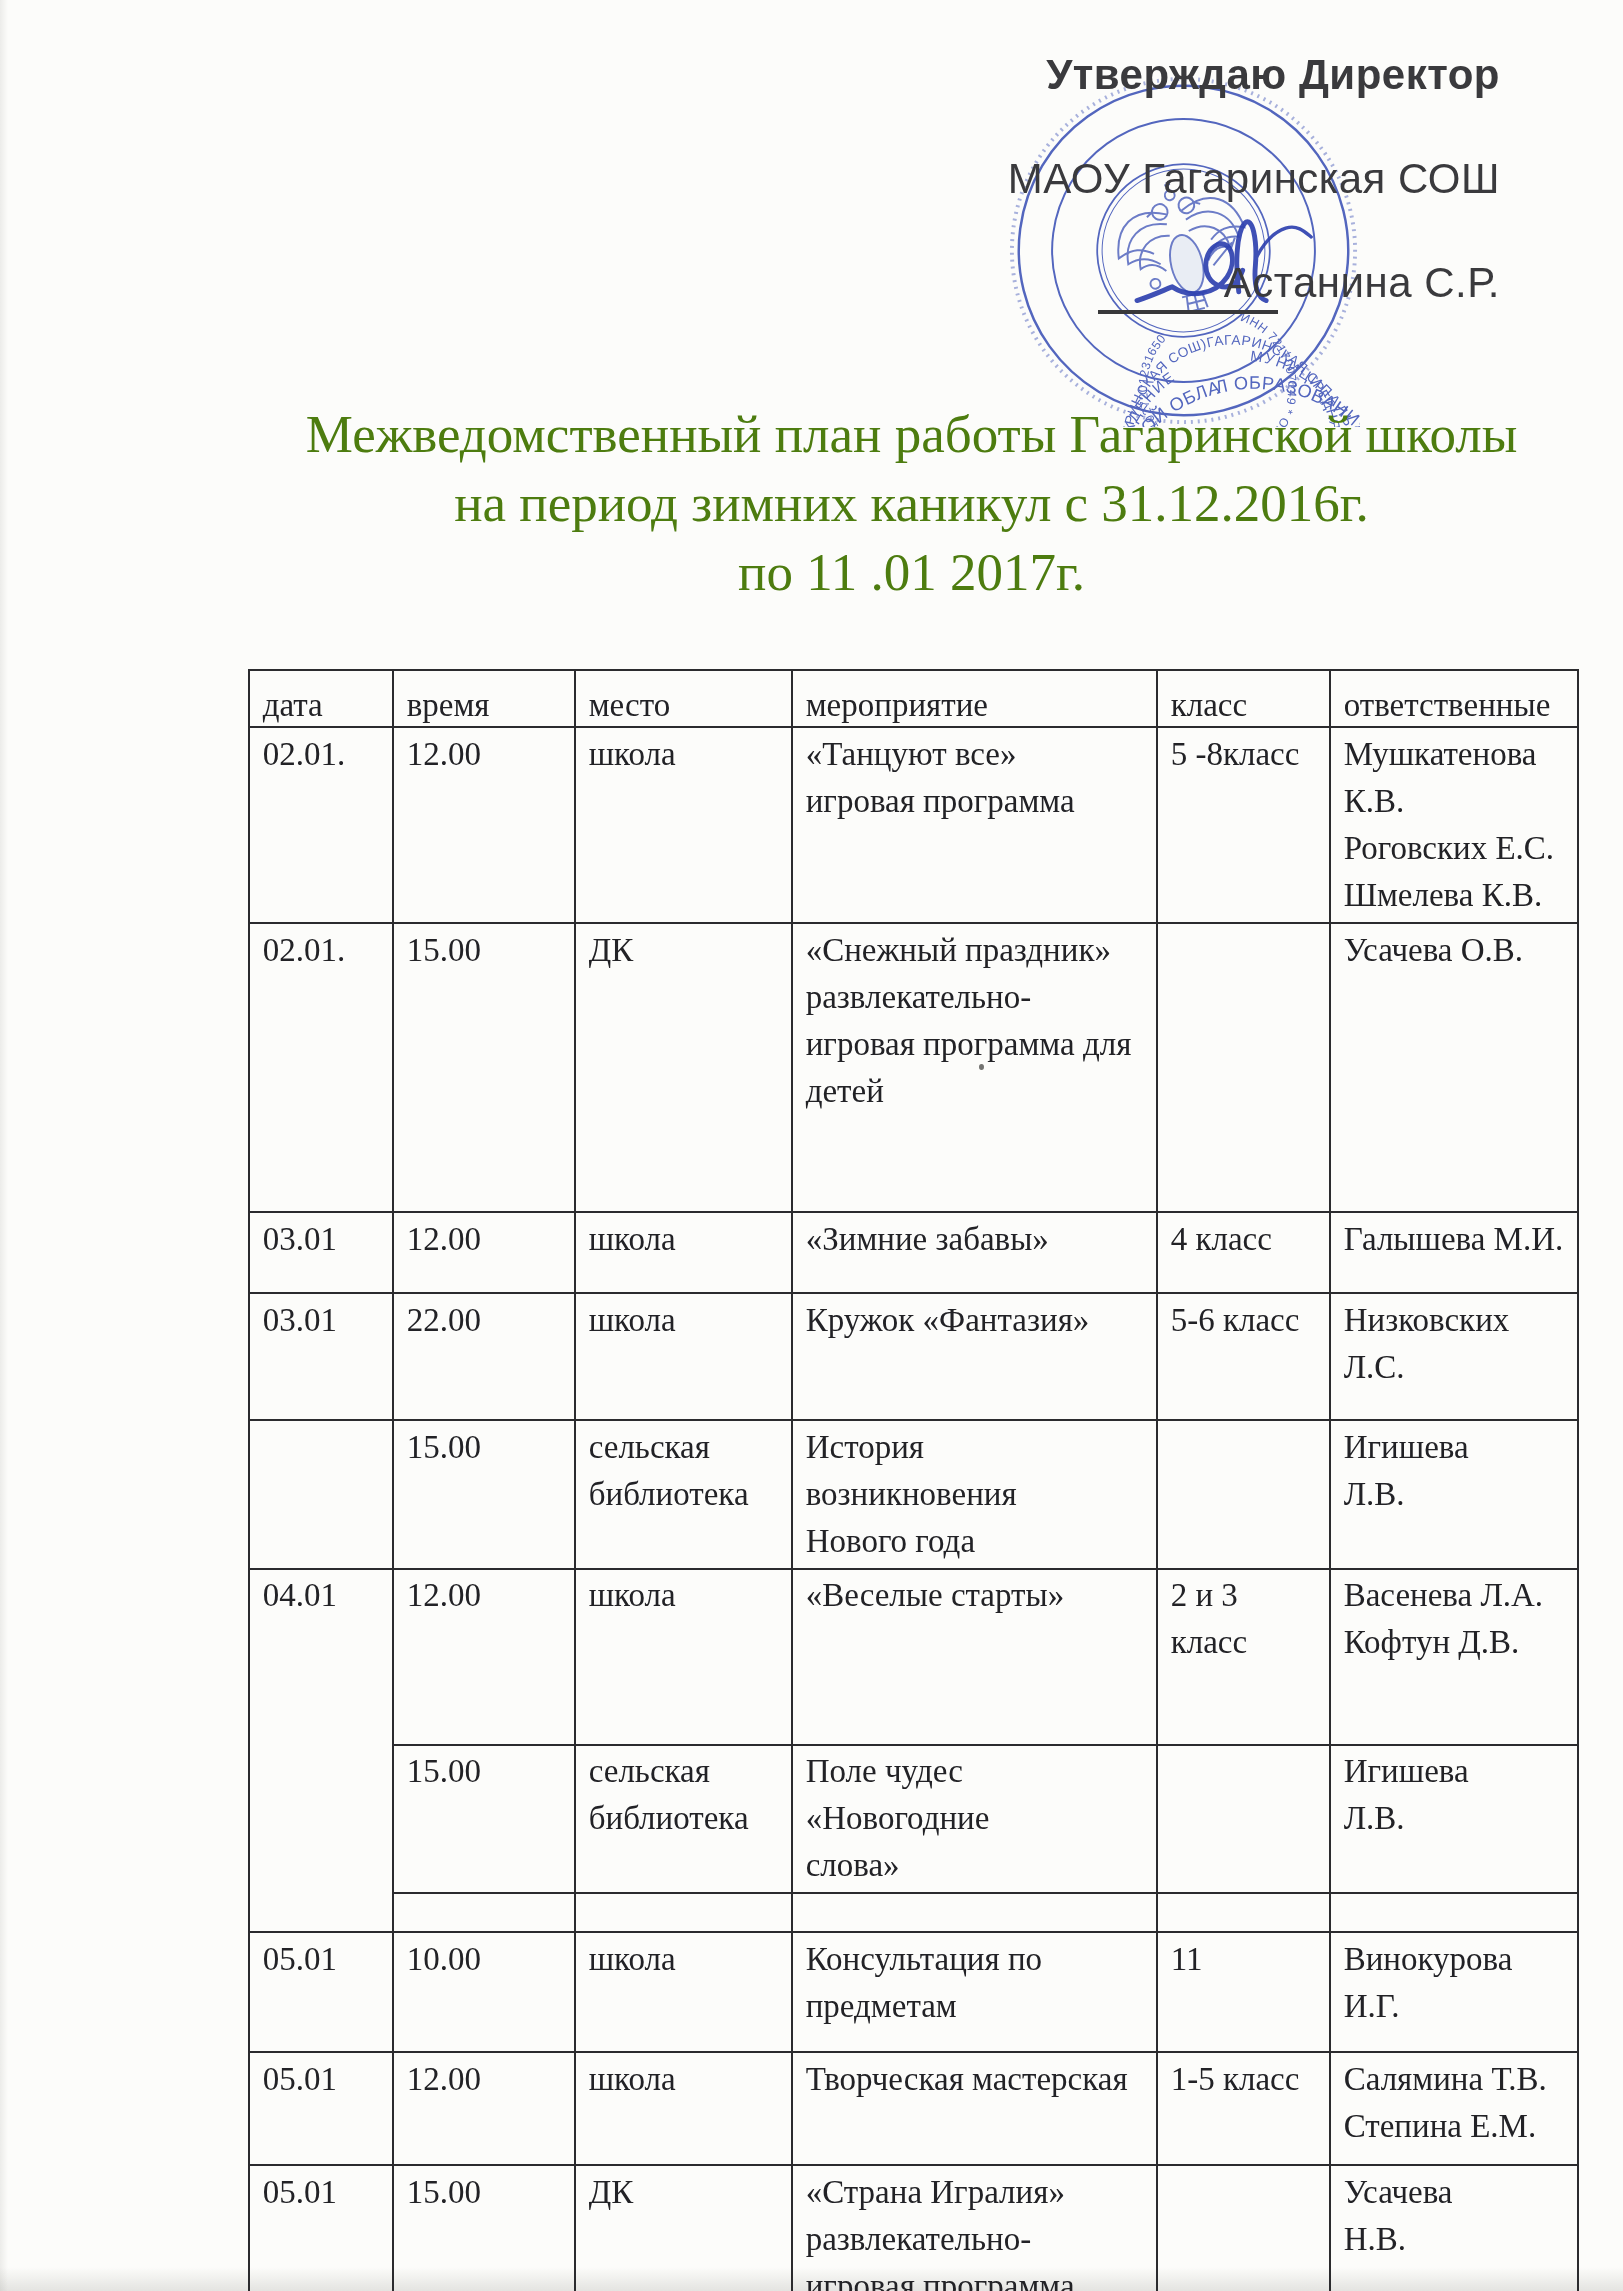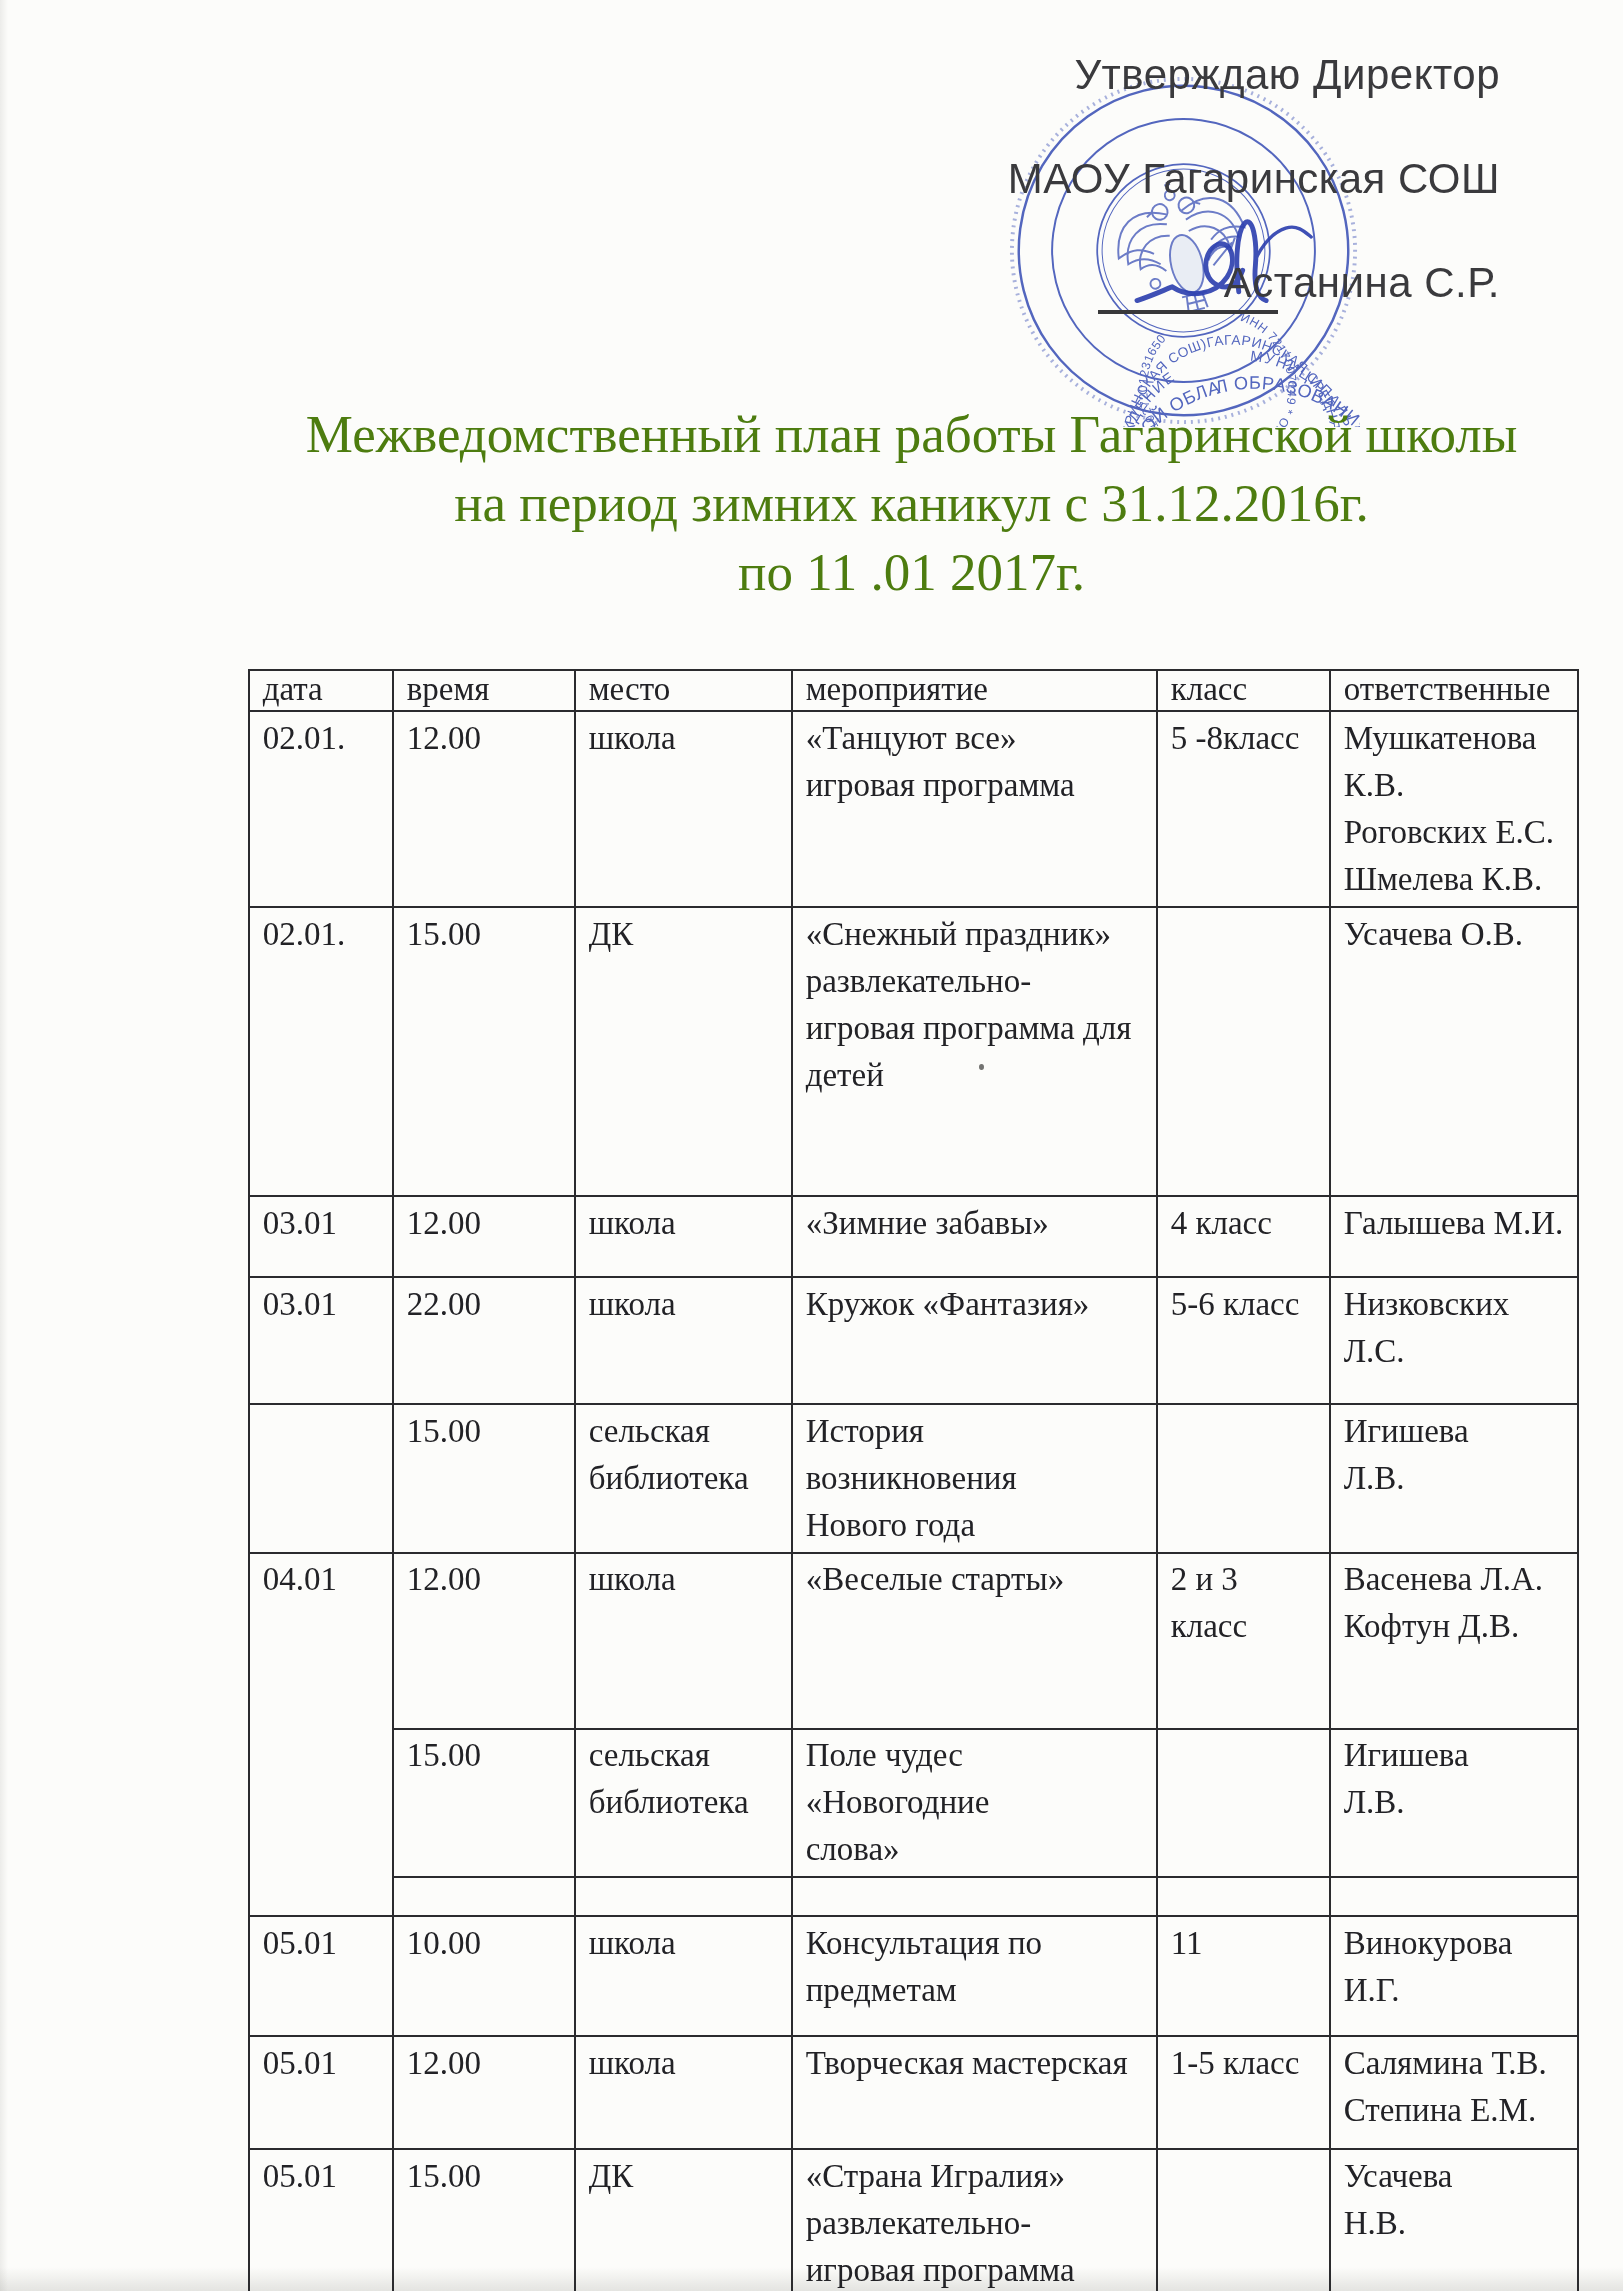--- a/index.html
+++ b/index.html
@@ -7,21 +7,21 @@
     width:1623px;height:2292px;position:relative;
     background:#fcfcfa;overflow:hidden;
     font-family:"Liberation Serif", serif;color:#212126;
   }
   
   .approval-line{
     position:absolute;right:123px;white-space:nowrap;
     font-family:"Liberation Sans", sans-serif;
     font-size:42px;color:#3a3a3d;z-index:6;letter-spacing:0.5px;
   }
-  #appr1{top:51px;} #appr2{top:155px;} #appr3{top:259px;}
+  #appr1{top:51px;font-weight:bold;} #appr2{top:155px;} #appr3{top:259px;}
   .sign-underline{
     position:absolute;left:1098px;top:310px;width:180px;height:3.9px;
     background:#38383a;z-index:6;
   }
   
   .stamp{position:absolute;left:1007px;top:74px;width:353px;height:353px;z-index:2;opacity:.9;}
   .stamp text{font-family:"Liberation Sans", sans-serif;fill:#4156b8;}
   
   .signature{position:absolute;left:1078px;top:191px;width:255px;height:137px;z-index:5;}
   
@@ -36,21 +36,21 @@
     border-collapse:collapse;table-layout:fixed;width:1328px;
     border:2.9px solid #2b2b2e;
   }
   table.plan td, table.plan th{
     border:2.5px solid #2b2b2e;vertical-align:top;
     padding:2.9px 9.8px 2.9px 12.7px;
     font-family:"Liberation Serif", serif;
     font-size:33px;line-height:47px;font-weight:normal;
     color:#222226;text-align:left;overflow:visible;
   }
-  table.plan th{height:39px;padding-top:0;padding-bottom:0;line-height:37px;}
+  table.plan th{height:39px;padding-top:16px;padding-bottom:0;line-height:37px;}
   .line{white-space:nowrap;}
   td.v-m{vertical-align:middle;}
   td.a-c{text-align:center;}
   td.lg{font-size:38px;line-height:46px;border-radius:18px;}
   td.b{font-weight:bold;margin-top:8px;}
   
   .ink-dot{position:absolute;left:979px;top:1064px;width:4.9px;height:5.9px;border-radius:50%;
     background:#5a5a58;opacity:.85;z-index:4;}
   .scan-bottom{position:absolute;left:0;bottom:0;width:100%;height:25.5px;
     background:linear-gradient(180deg, rgba(0,0,0,0) 0%, rgba(125,125,118,.20) 100%);z-index:1;}

